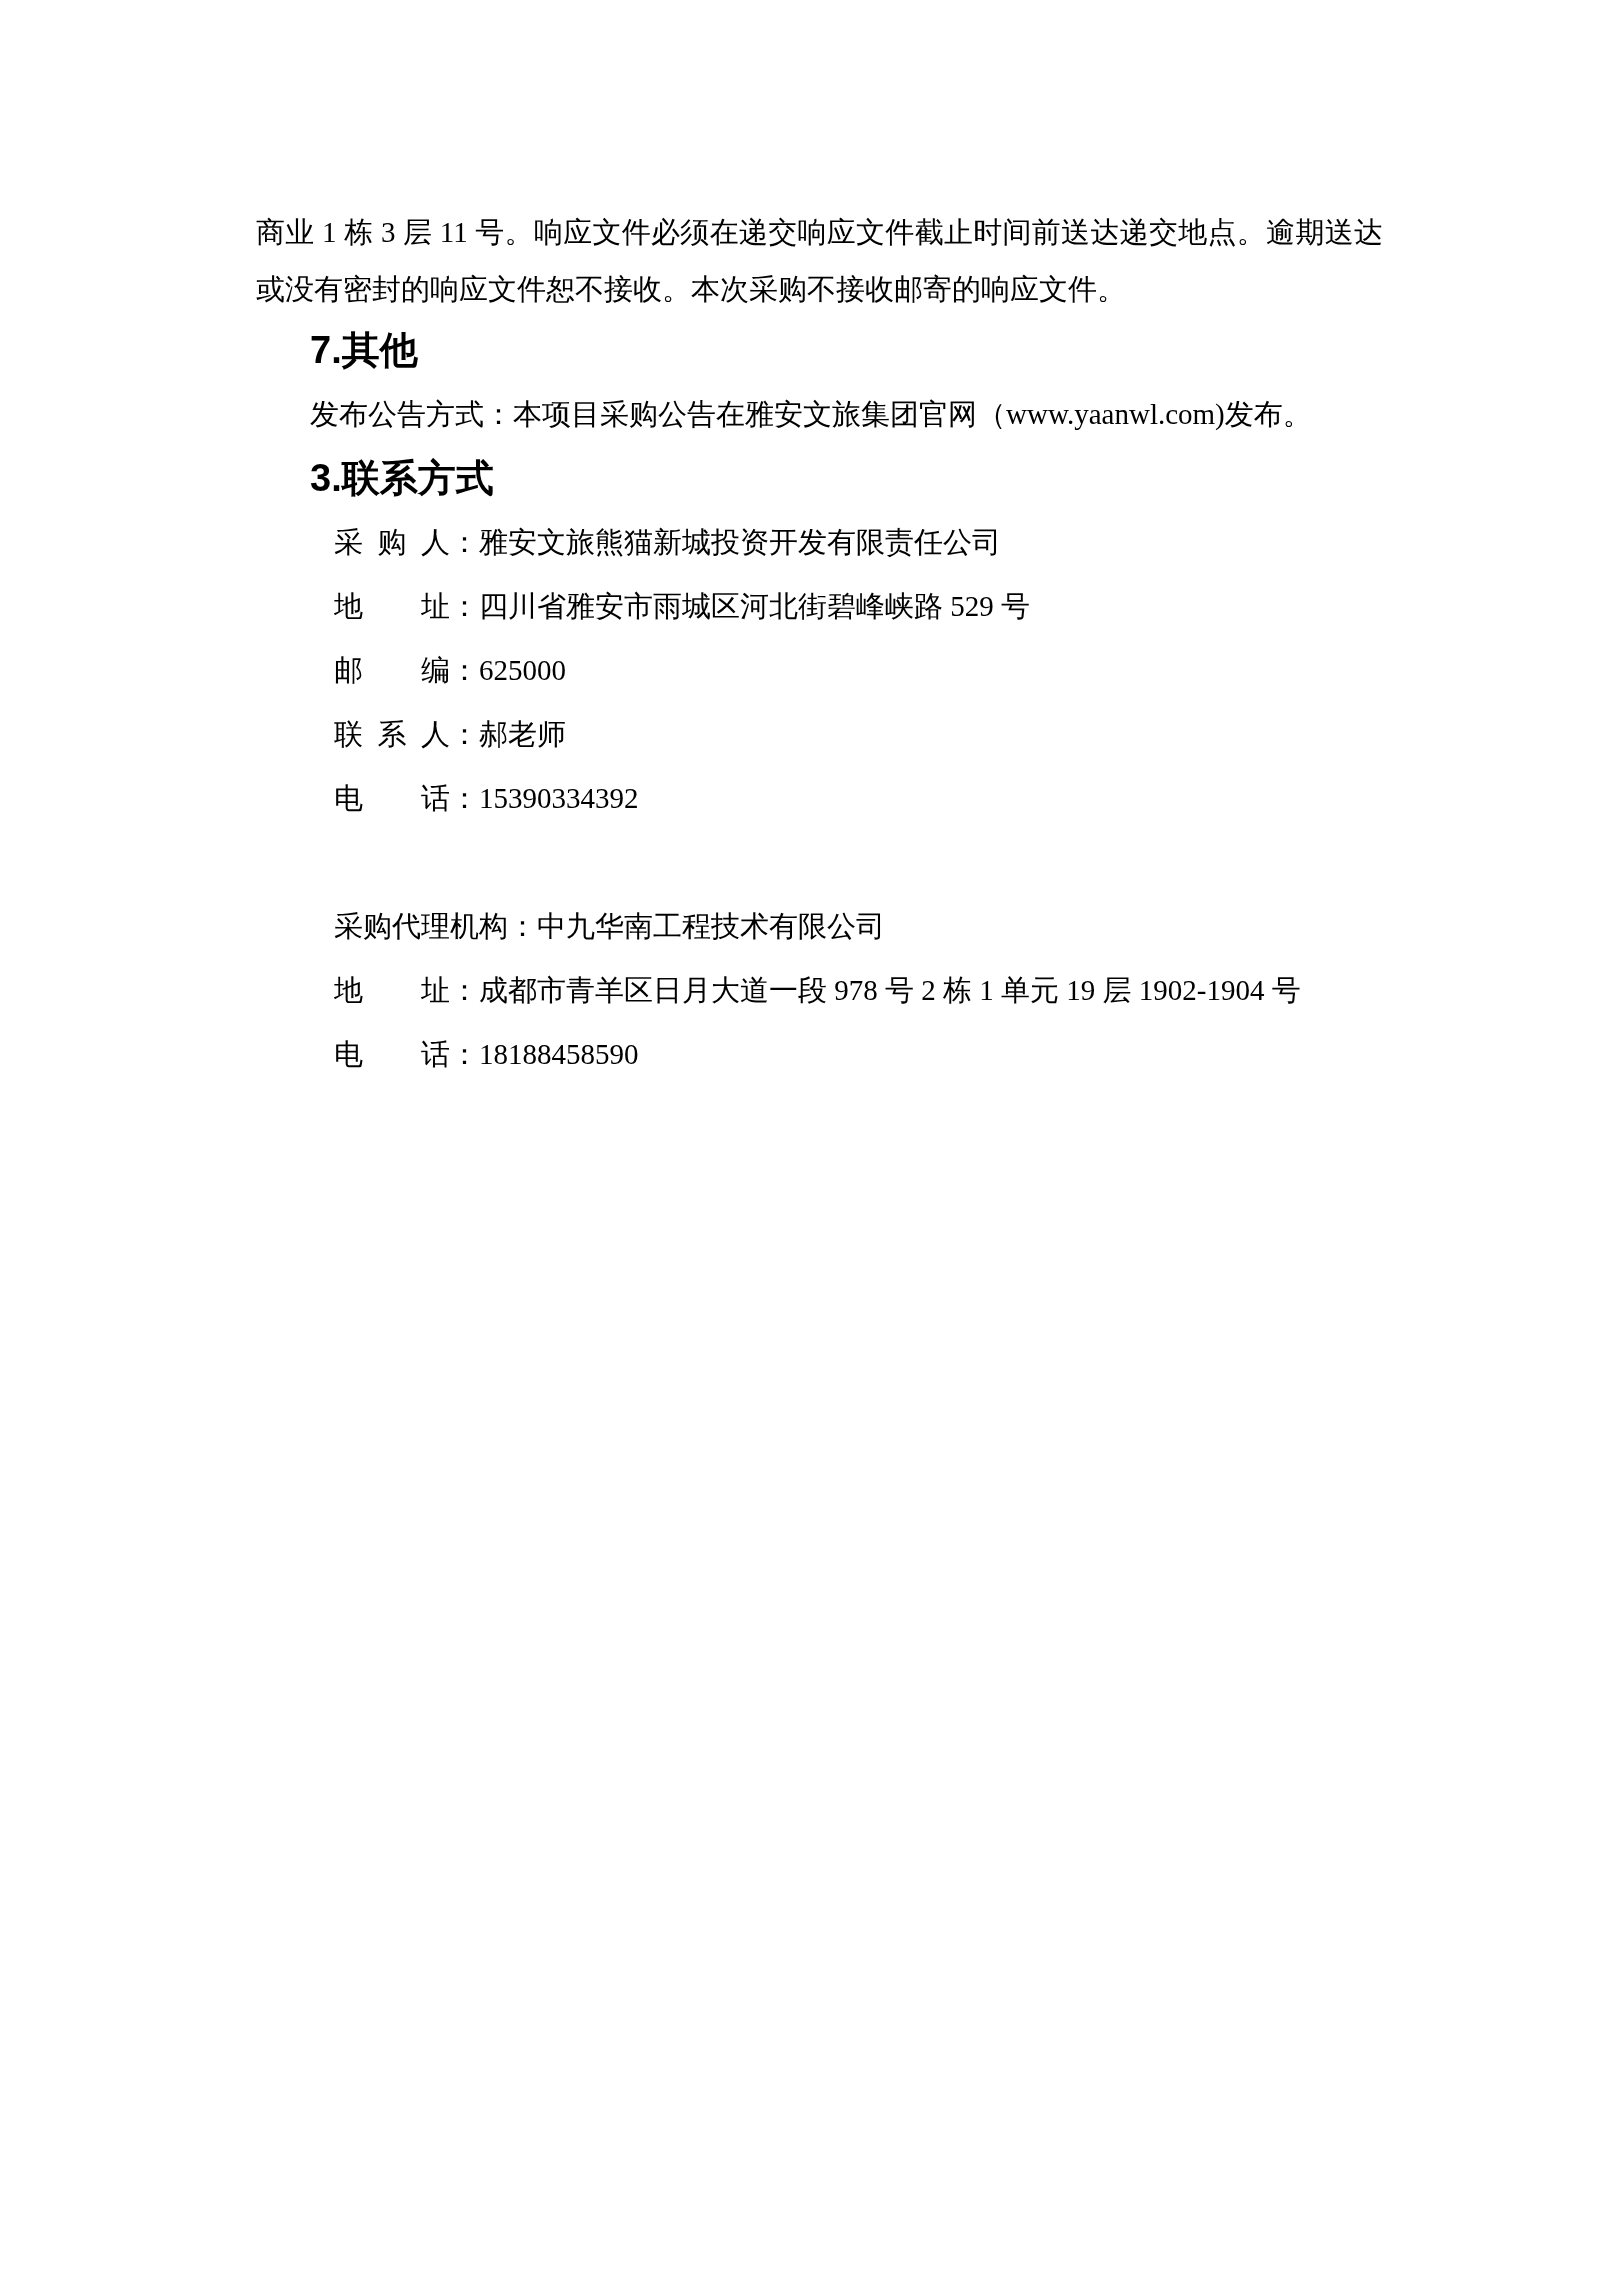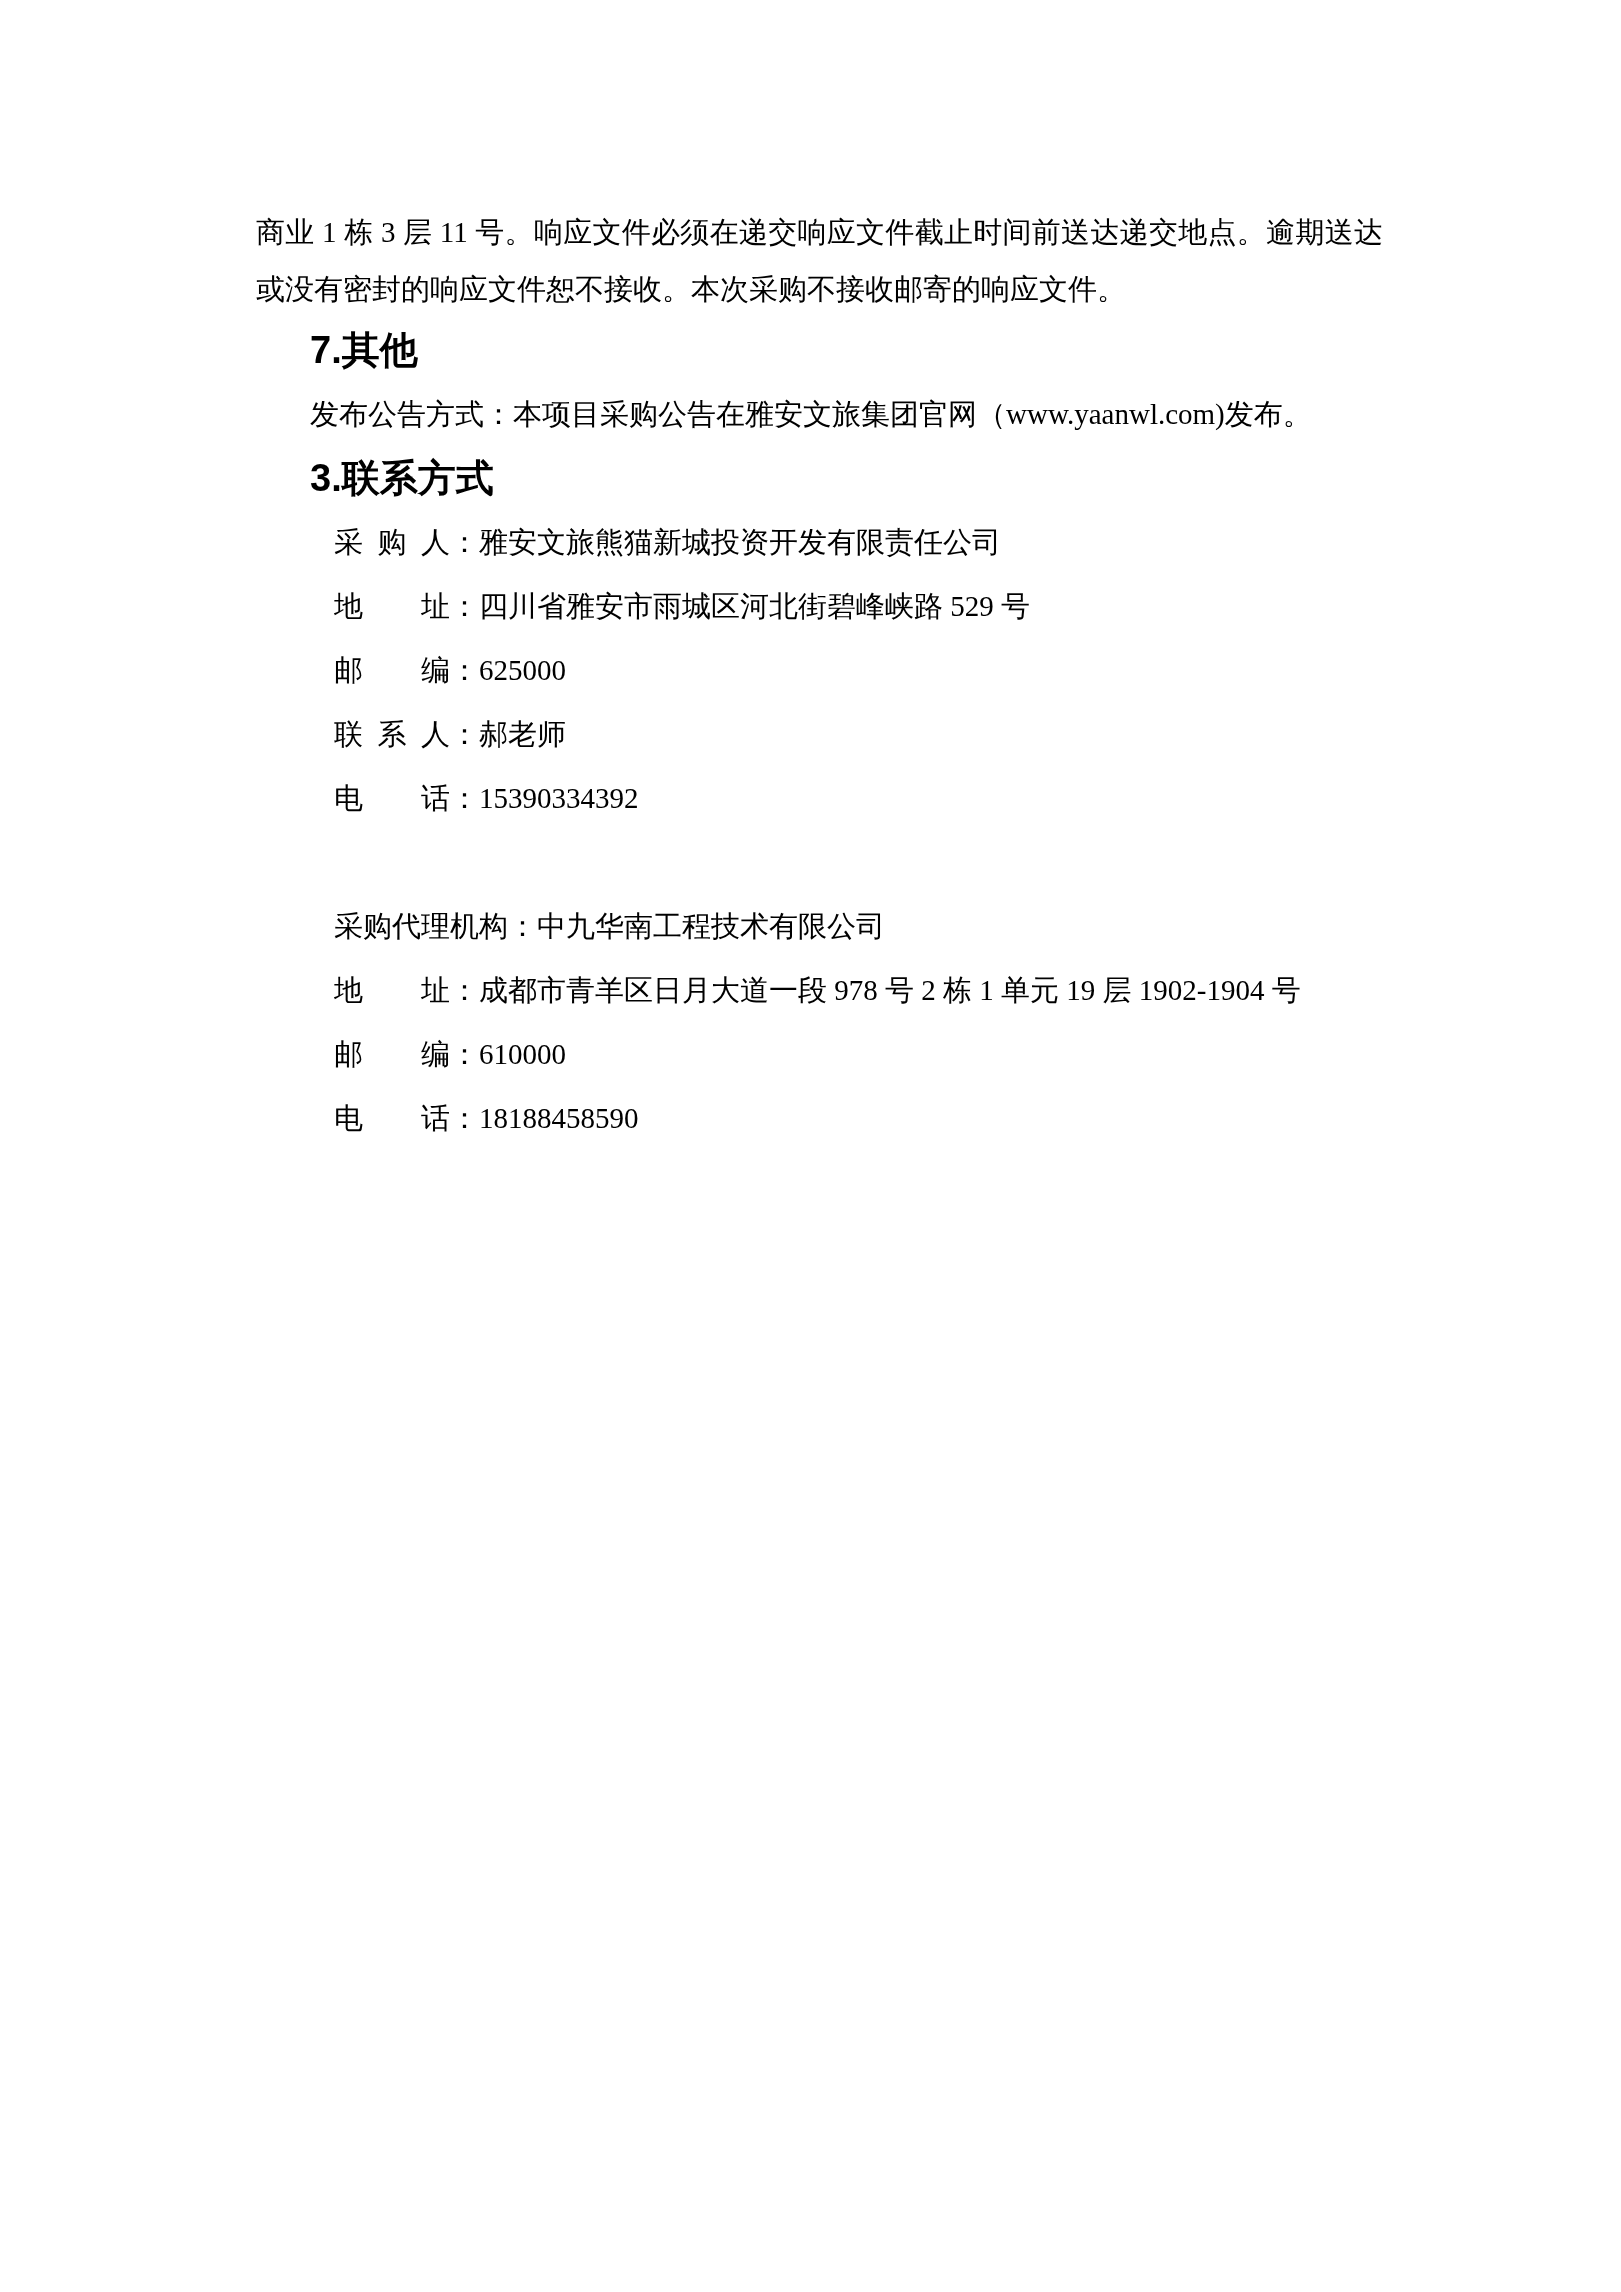--- a/index.html
+++ b/index.html
@@ -95,22 +95,19 @@
     </div>
 
     <div class="gap-before">
       <div class="row indent">
         <span class="label wide">采购代理机构</span><span>：</span><span>中九华南工程技术有限公司</span>
       </div>
       <div class="row indent">
         <span class="label">地址</span><span>：</span><span>成都市青羊区日月大道一段 978 号 2 栋 1 单元 19 层 1902-1904 号</span>
       </div>
       <div class="row indent">
-        <span class="label">邮编</span><span>：</span><span>610000</span>
-      </div>
-      <div class="row indent">
         <span class="label">电话</span><span>：</span><span>18188458590</span>
       </div>
     </div>
 
   </div>
 </div>
 
 
 </body></html>

